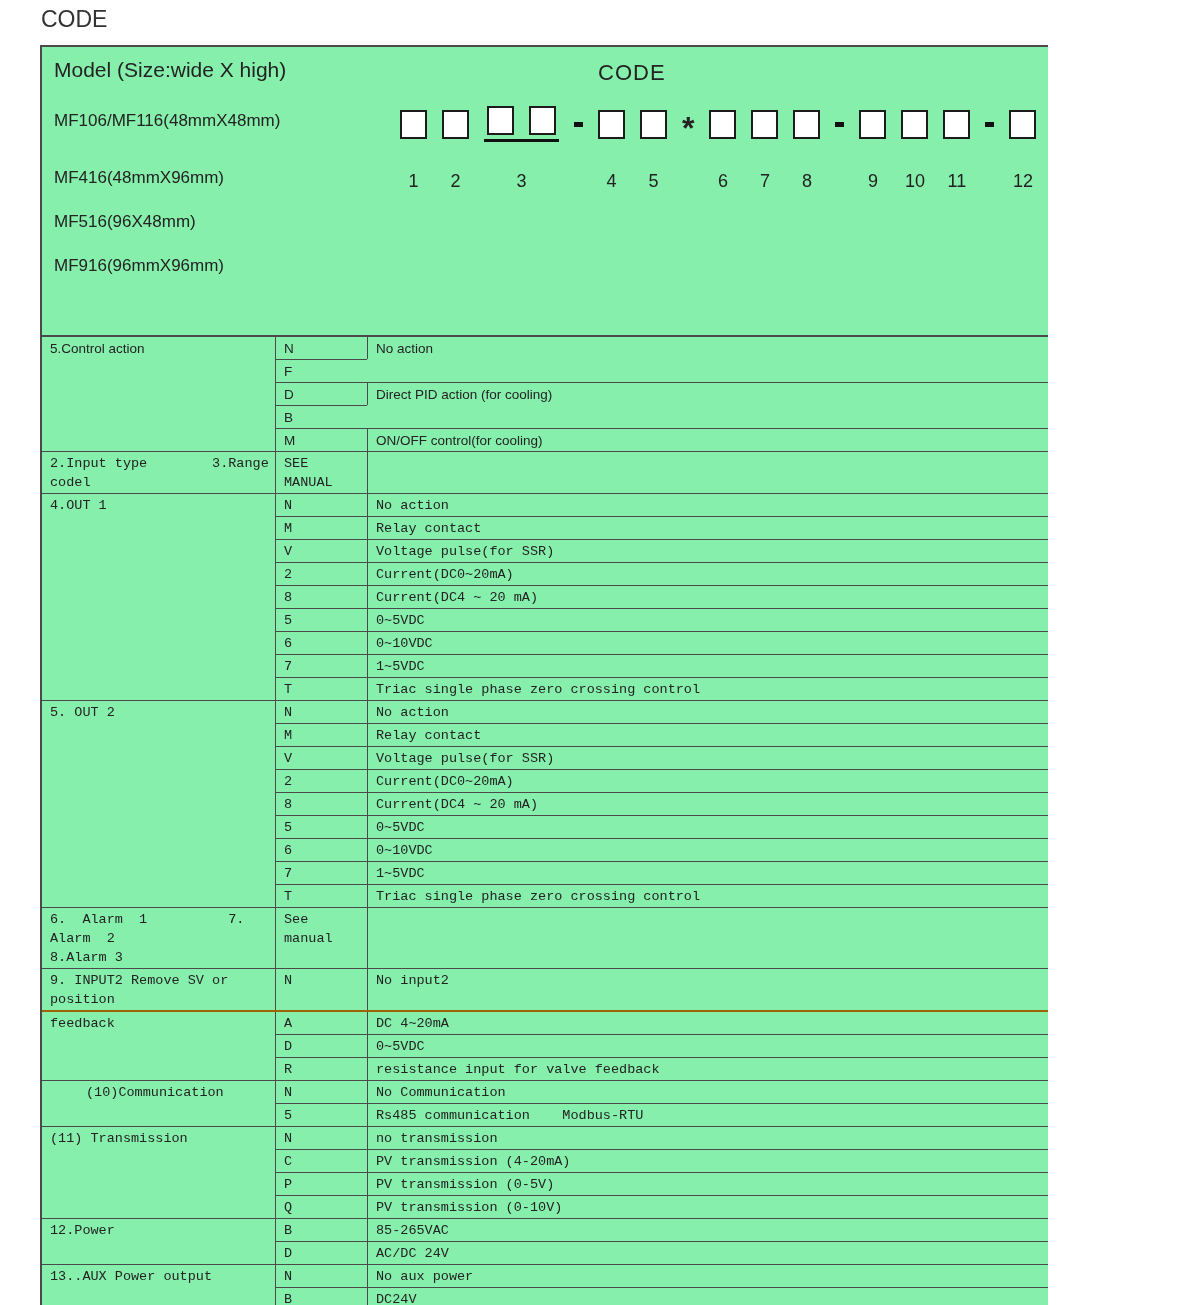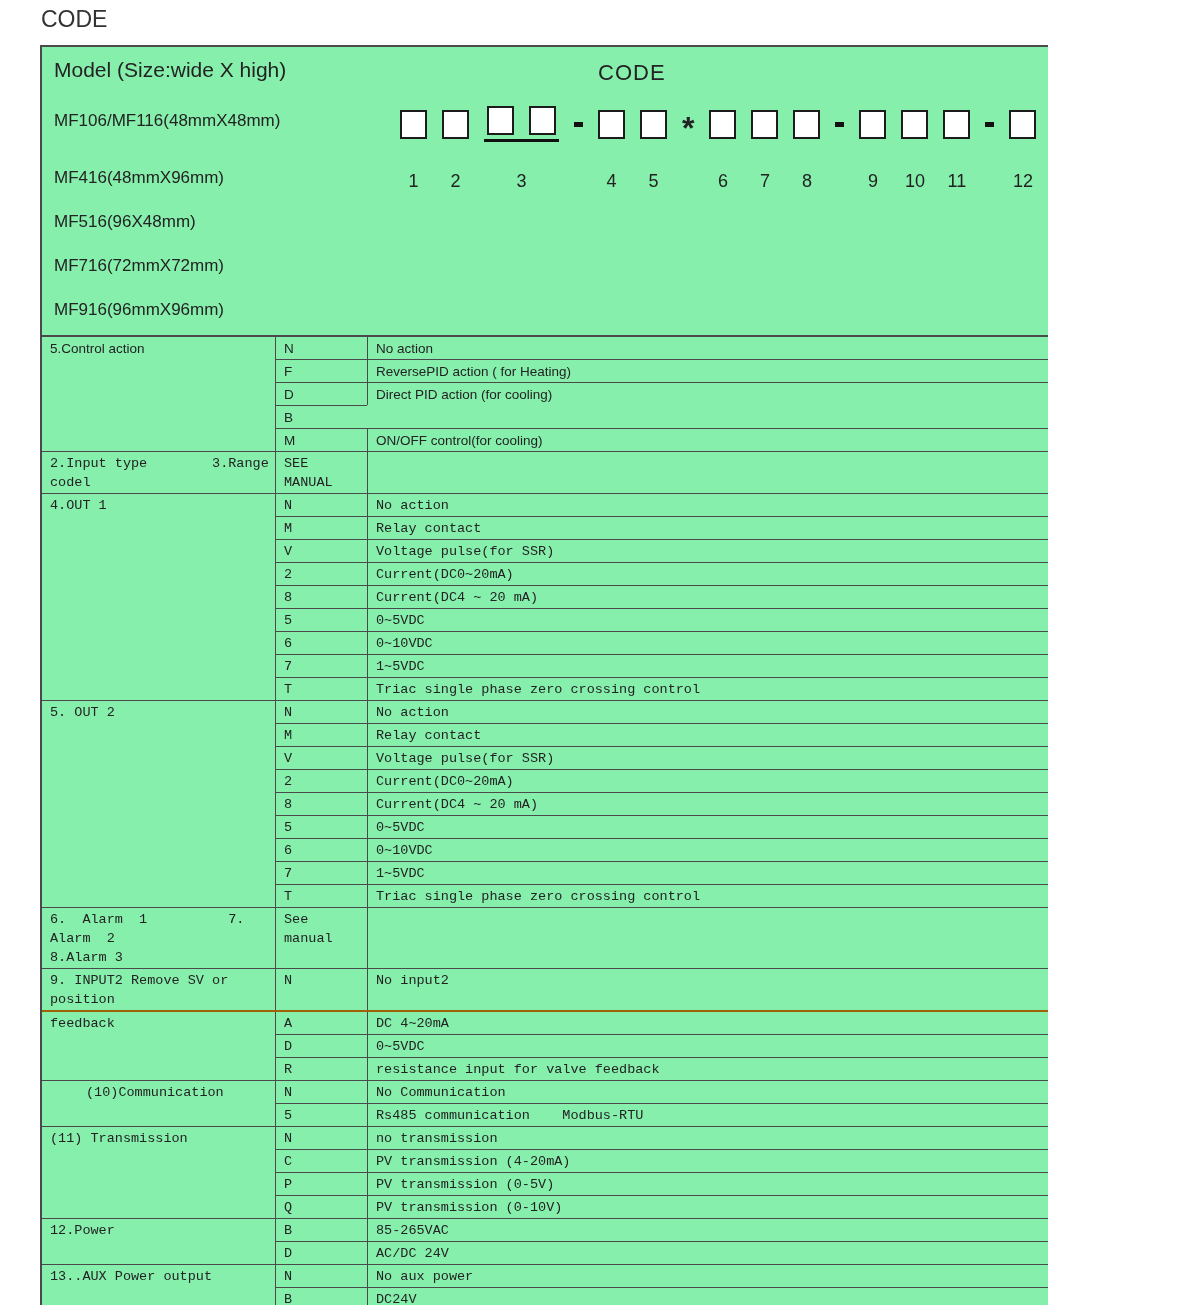--- a/index.html
+++ b/index.html
@@ -45,21 +45,20 @@
   <div class="doc-title">CODE</div>
 
   <div class="sheet">
     <div class="sheet-header">
       <div class="model-label">Model (Size:wide X high)</div>
       <div class="code-label">CODE</div>
       <div class="models" id="models">
           <div class="model-line">MF106/MF116(48mmX48mm)</div>
           <div class="model-line">MF416(48mmX96mm)</div>
           <div class="model-line">MF516(96X48mm)</div>
-          <div class="model-line">MF716(72mmX72mm)</div>
           <div class="model-line">MF916(96mmX96mm)</div>
         </div>
       <div class="code-units" id="code-units">
           <div class="unit">
             <div class="glyph">
               <div class="cbox"></div>
             </div>
             <div class="num">1</div>
           </div>
           <div class="unit">
@@ -169,21 +168,20 @@
           </div>
         </div>
     </div>
 
     <div class="code-table" id="code-table">
         <div class="section">
           <div class="cell cell-label" style="grid-row: 1 / span 5;">5.Control action</div>
           <div class="cell cell-code">N</div>
           <div class="cell cell-desc">No action</div>
           <div class="cell cell-code bt">F</div>
-          <div class="cell cell-desc bt">ReversePID action ( for Heating)</div>
           <div class="cell cell-code bt">D</div>
           <div class="cell cell-desc bt">Direct PID action (for cooling)</div>
           <div class="cell cell-code bt">B</div>
           <div class="cell cell-code bt">M</div>
           <div class="cell cell-desc bt">ON/OFF control(for cooling)</div>
         </div>
         <div class="section">
           <div class="cell cell-label" style="grid-row: 1 / span 1;">2.Input type        3.Range codel</div>
           <div class="cell cell-code">SEE
 MANUAL</div>

